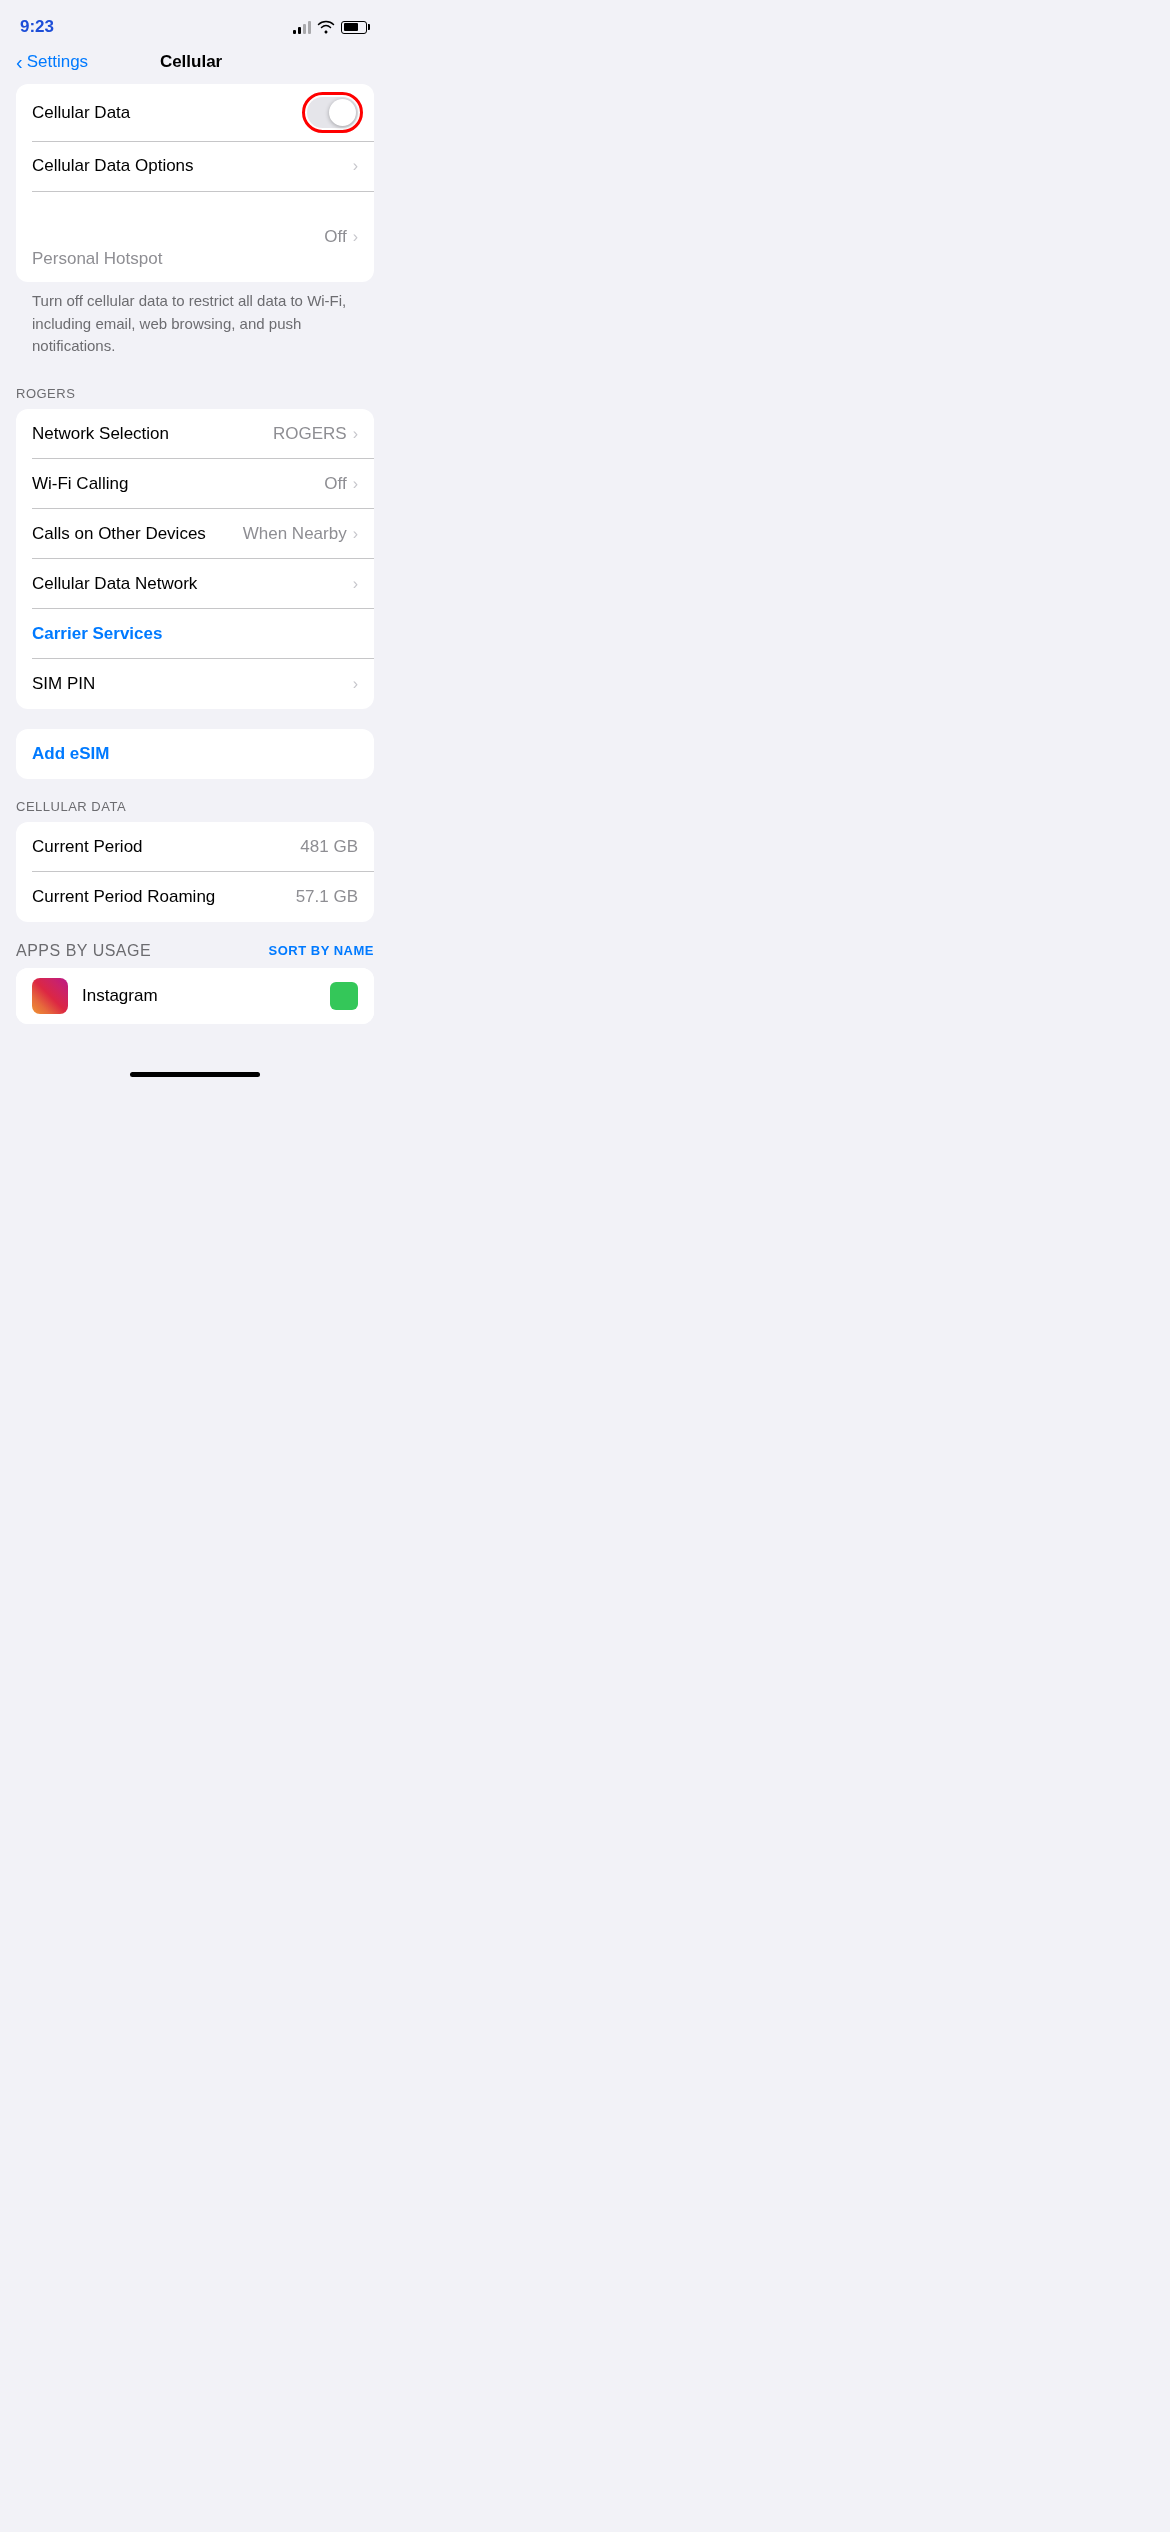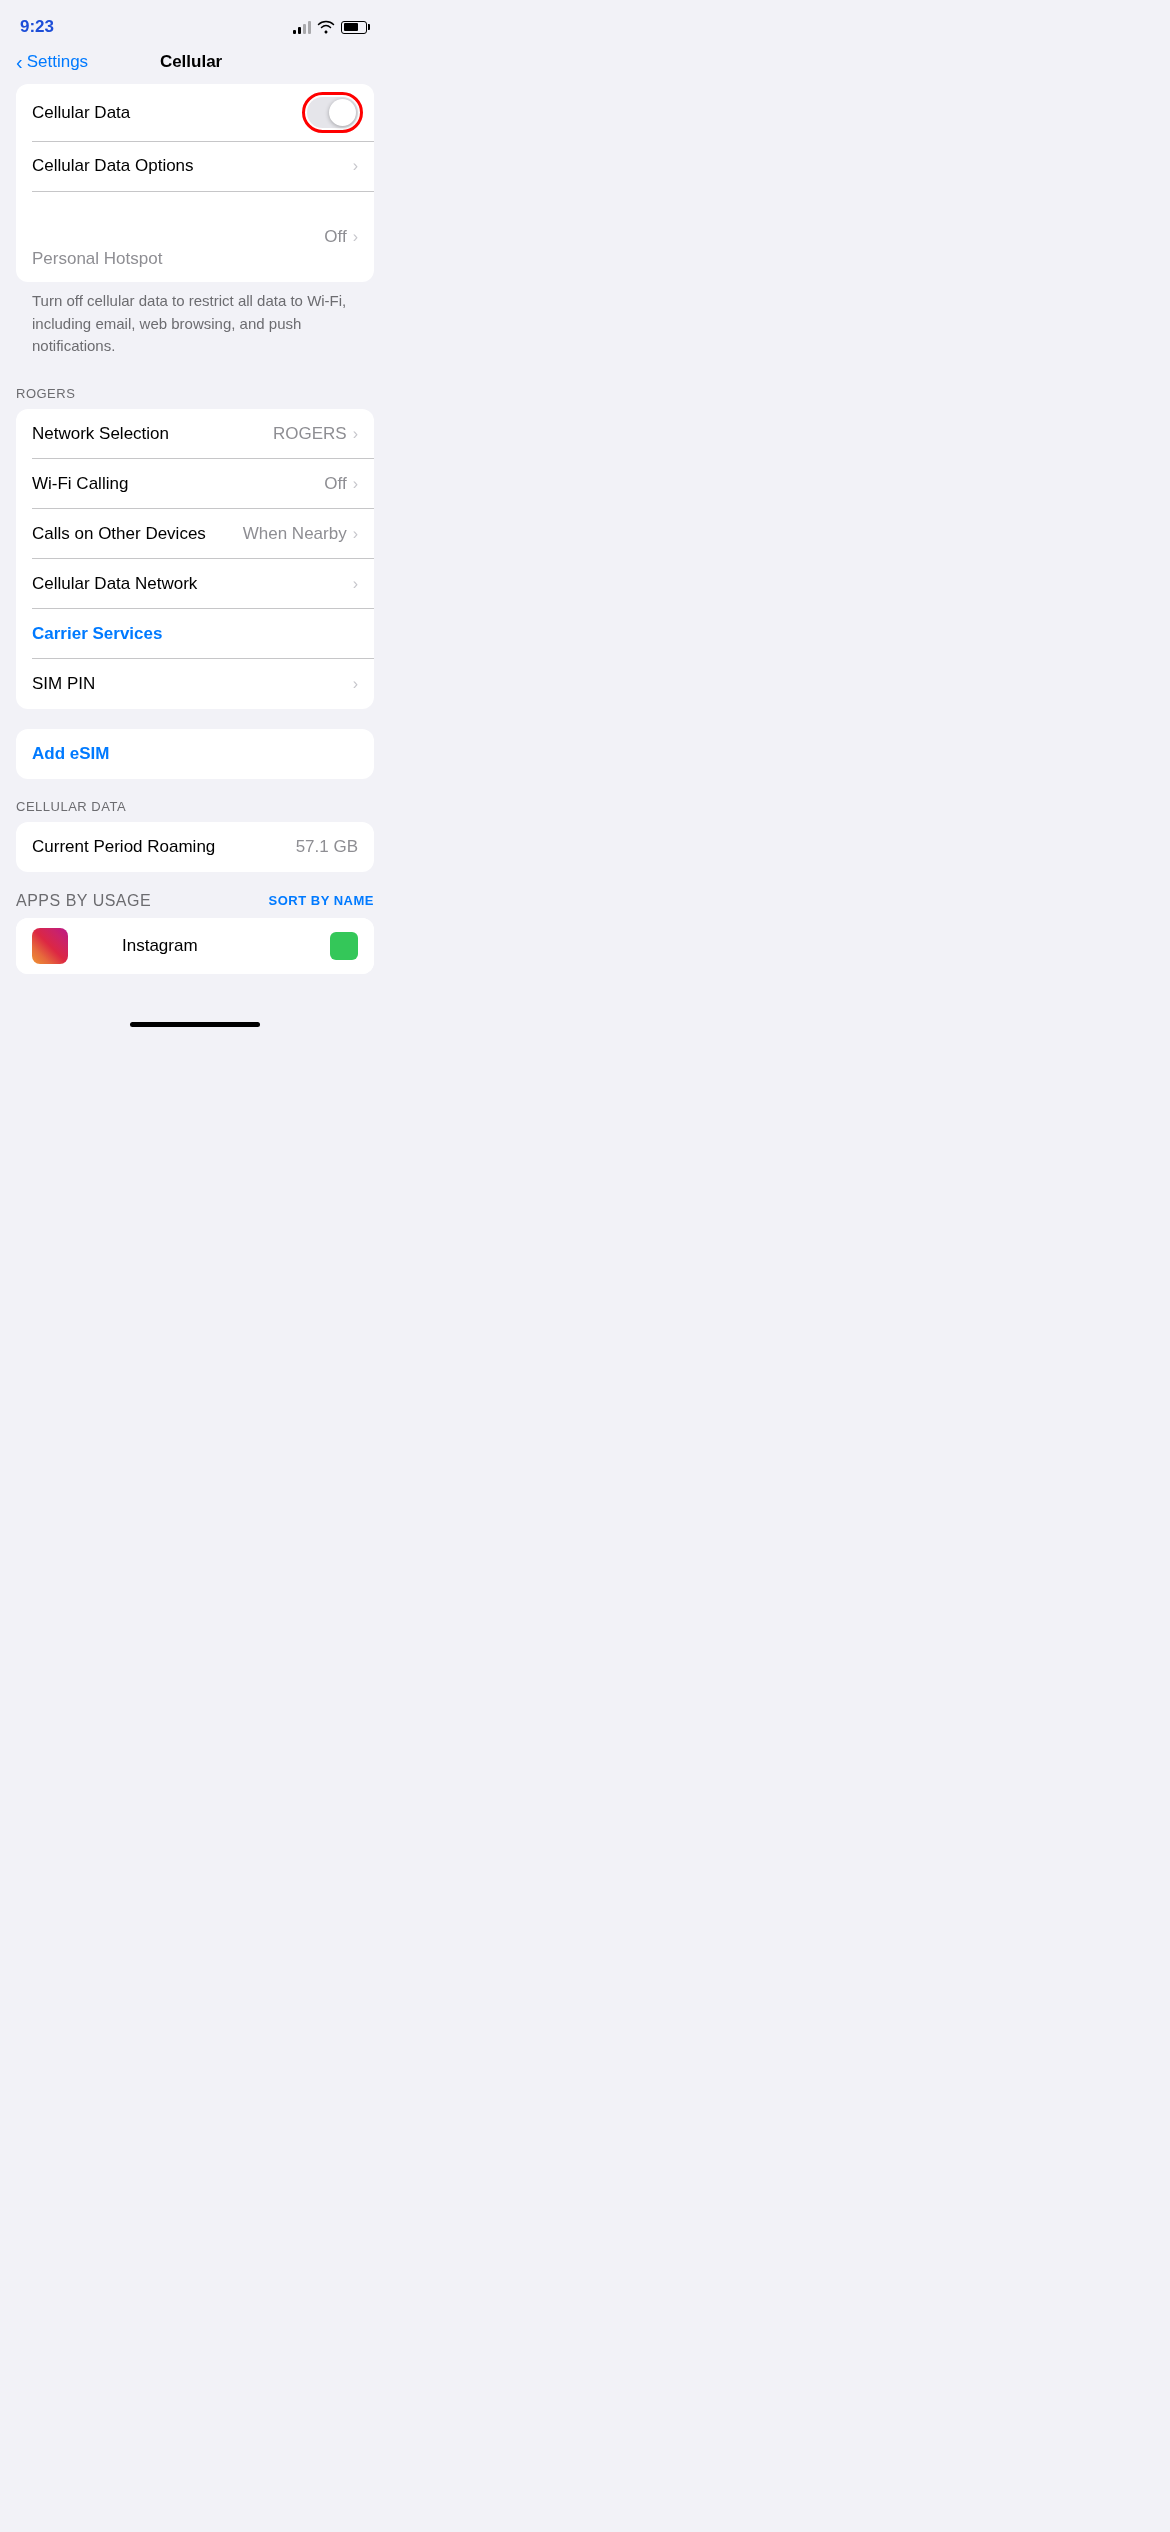--- a/index.html
+++ b/index.html
@@ -237,21 +237,20 @@
       border-radius: 3px;
     }
 
     
     .app-row {
       display: flex;
       align-items: center;
       padding: 10px 16px;
       background: #fff;
       position: relative;
-      gap: 40px;
     }
 
     .app-icon {
       width: 36px;
       height: 36px;
       border-radius: 8px;
       margin-right: 14px;
       flex-shrink: 0;
     }
 
@@ -400,20 +399,26 @@
       <span class="row-label blue">Add eSIM</span>
     </div>
   </div>
 </div>
 
 <div class="section-header" style="margin-top: 20px;">CELLULAR DATA</div>
 
 <div class="section-container">
   <div class="card">
 
+    <div class="row">
+      <span class="row-label">Current Period</span>
+      <div class="row-right">
+        <span>481 GB</span>
+      </div>
+    </div>
 
     <div class="row">
       <span class="row-label">Current Period Roaming</span>
       <div class="row-right">
         <span>57.1 GB</span>
       </div>
     </div>
   </div>
 </div>
 

